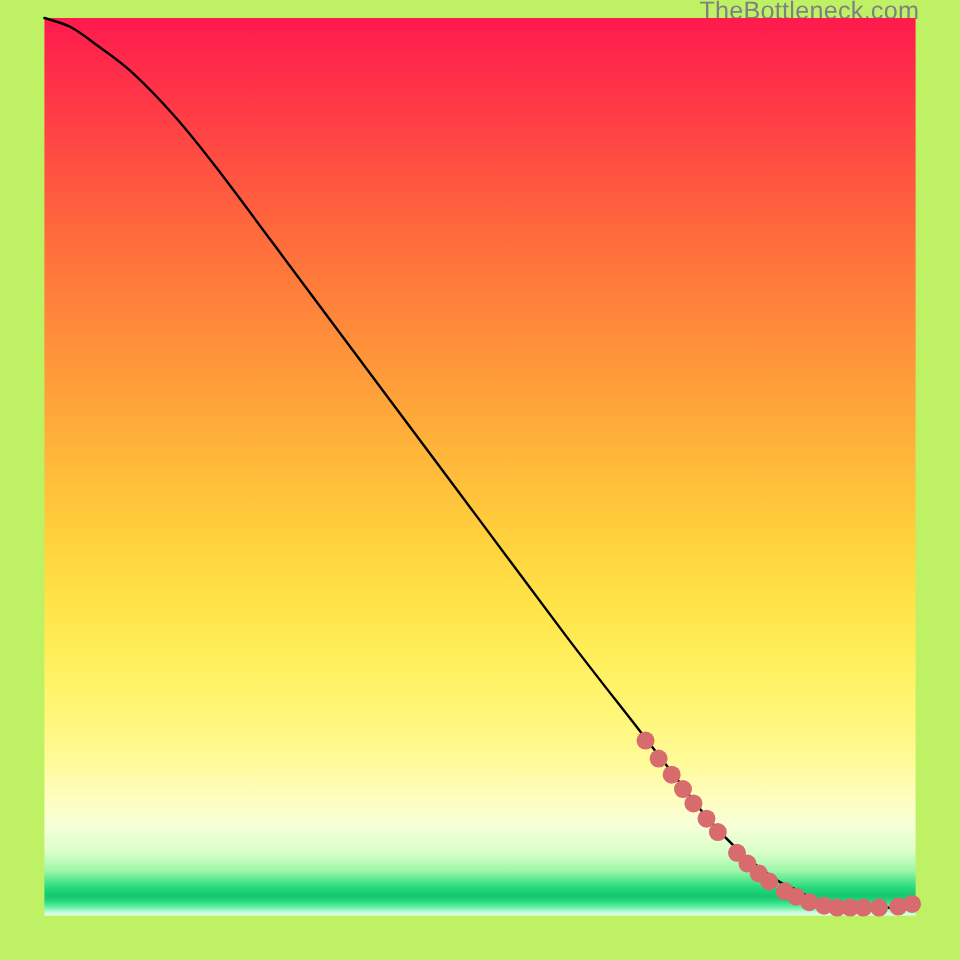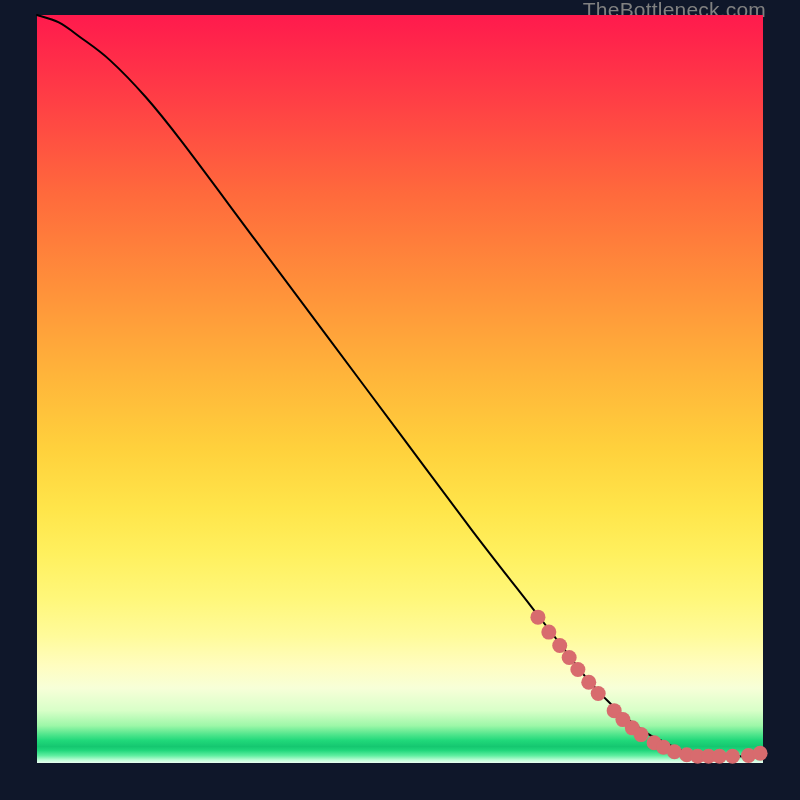--- a/index.html
+++ b/index.html
@@ -8,21 +8,21 @@
     width: 800px;
     height: 800px;
     background: #000;
     overflow: hidden;
     font-family: Arial, Helvetica, sans-serif;
   }
   .stage {
     position: relative;
     width: 800px;
     height: 800px;
-    background: #0f172a;
+    background: #bef264;
   }
   .plot {
     position: absolute;
     left: 37px;
     top: 15px;
     width: 726px;
     height: 748px;
   }
   .gradient {
     position: absolute;

